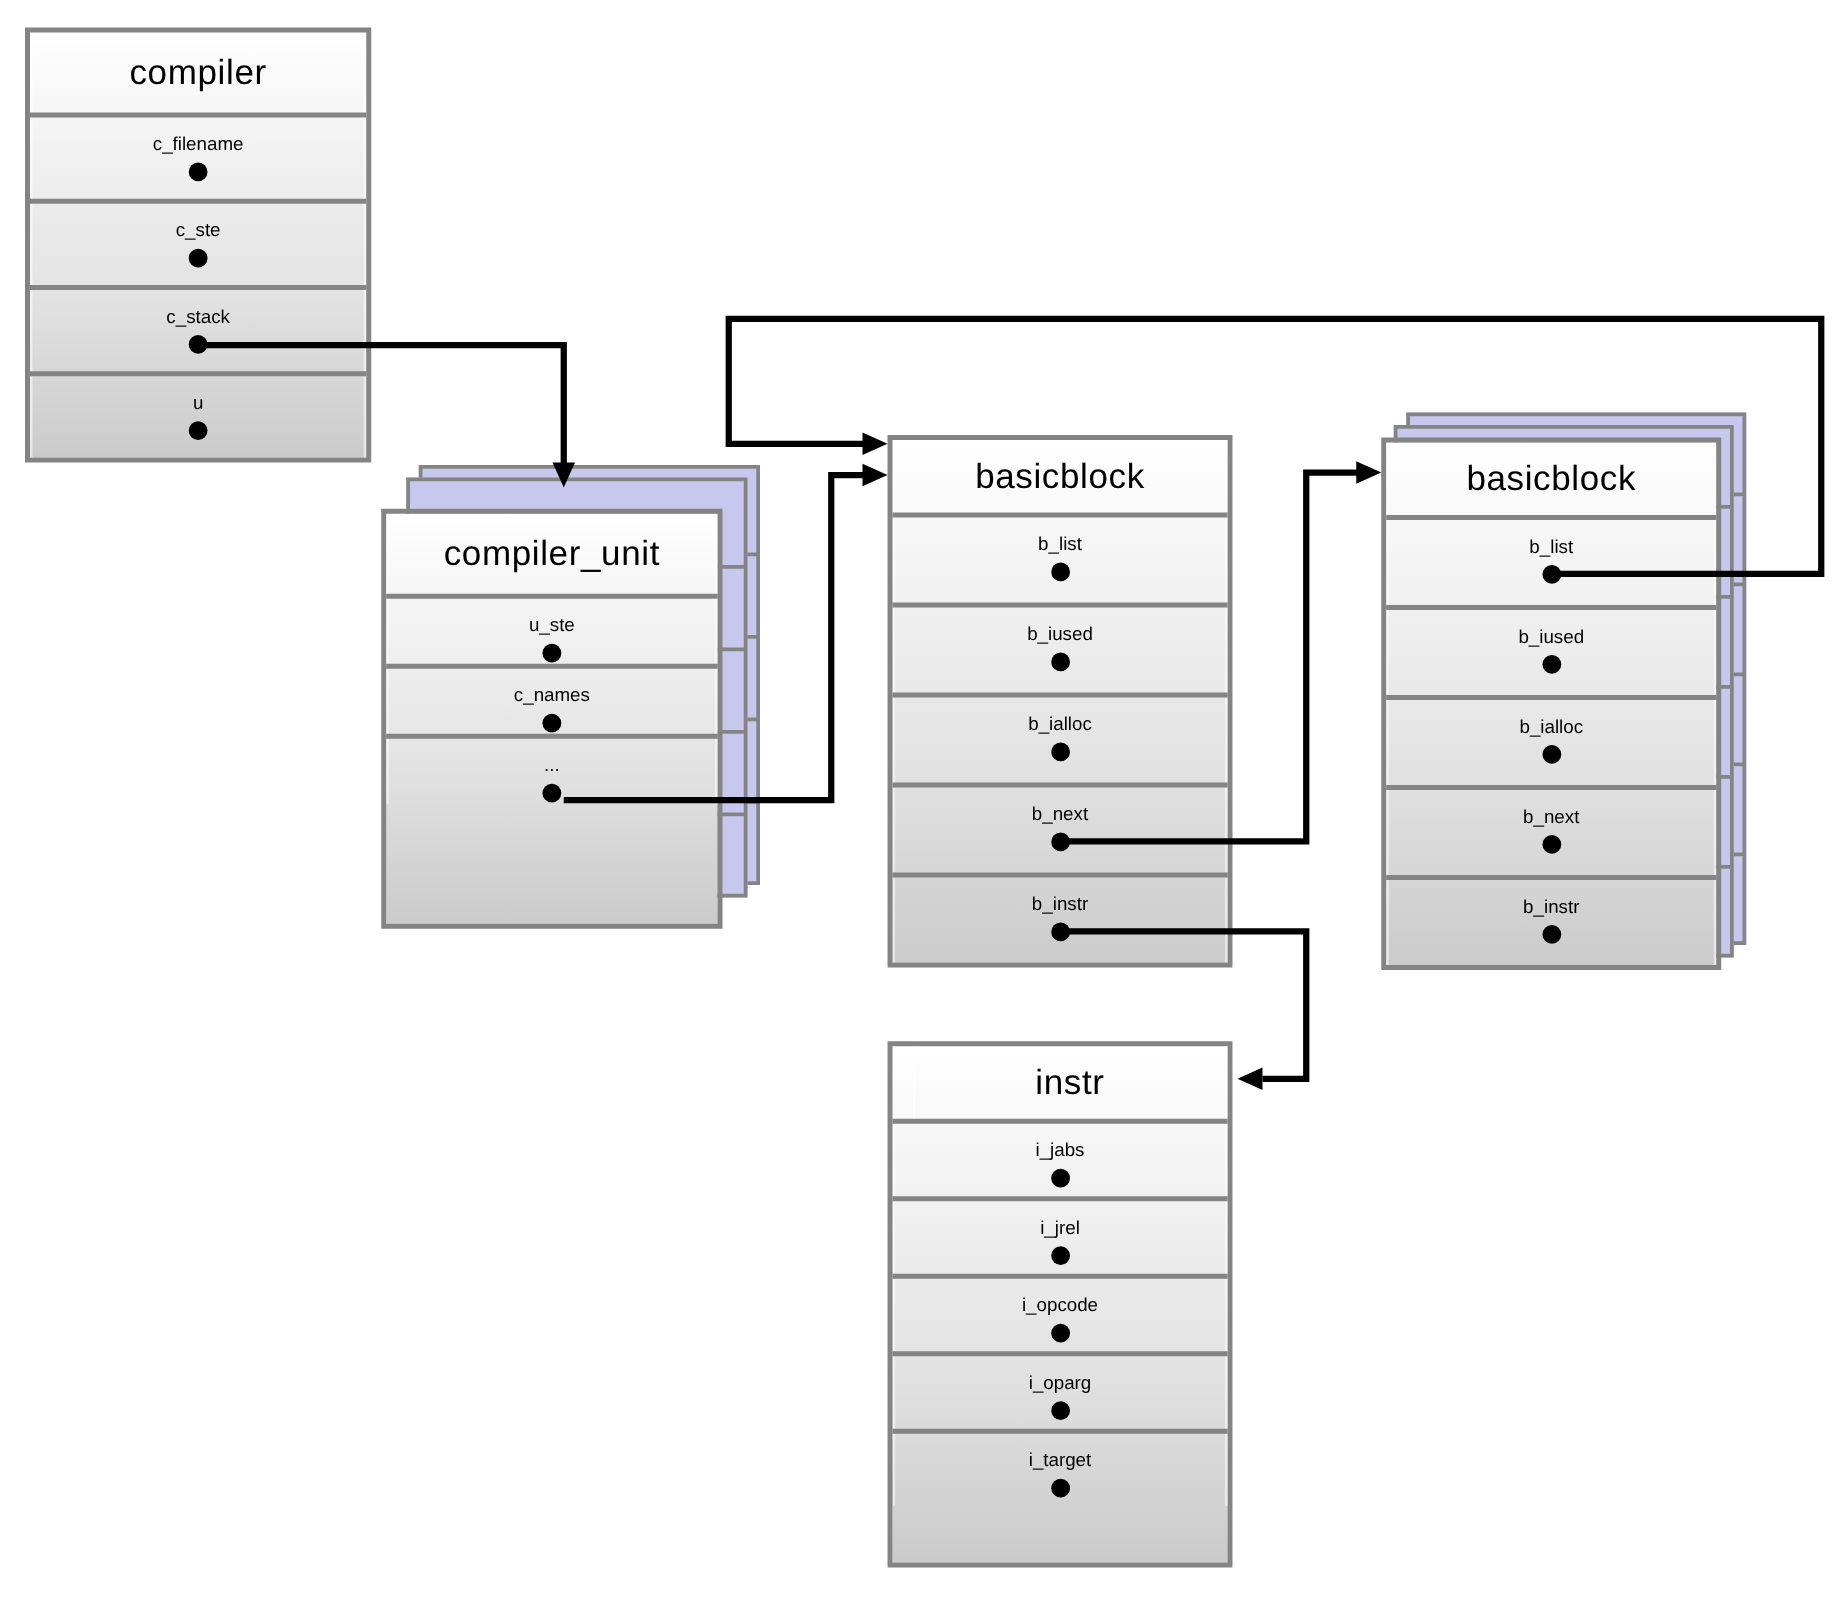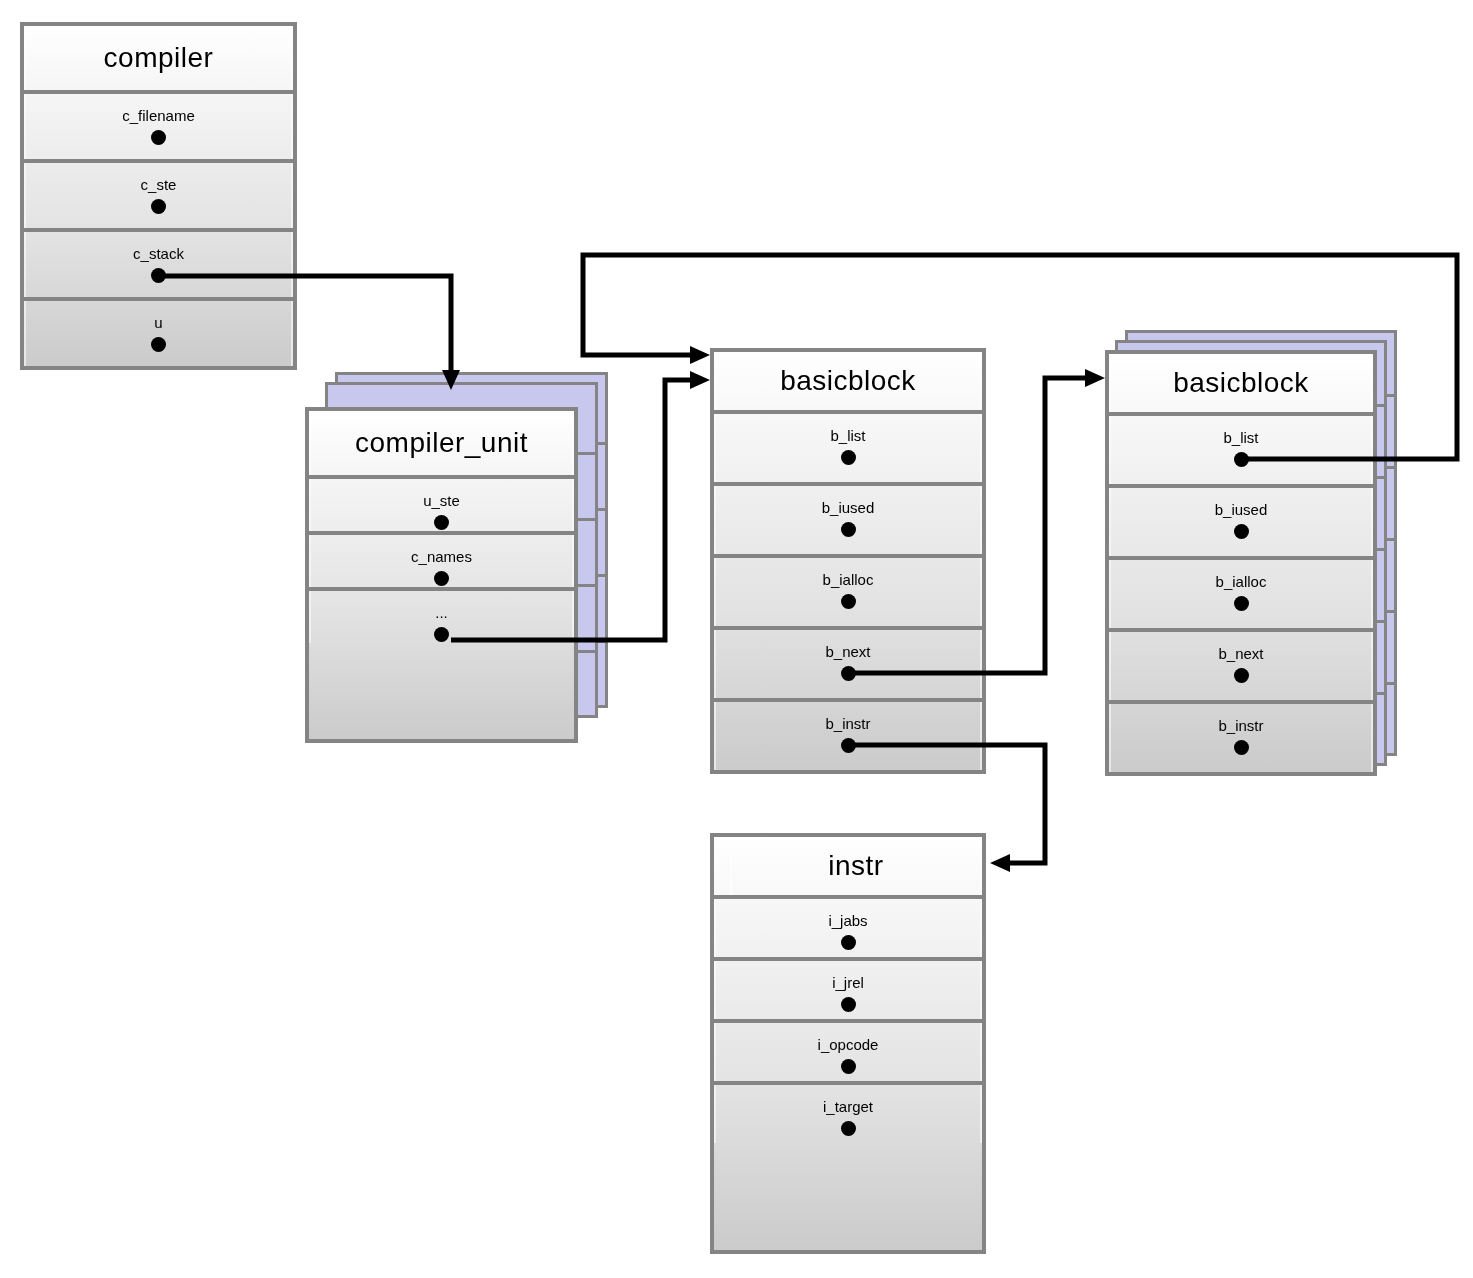--- a/index.html
+++ b/index.html
@@ -166,20 +166,24 @@
     </div>
     <div class="field-row">
       <span class="field-label">i_jrel</span>
       <div class="pointer-dot"></div>
     </div>
     <div class="field-row">
       <span class="field-label">i_opcode</span>
       <div class="pointer-dot"></div>
     </div>
     <div class="field-row">
+      <span class="field-label">i_oparg</span>
+      <div class="pointer-dot"></div>
+    </div>
+    <div class="field-row">
       <span class="field-label">i_target</span>
       <div class="pointer-dot"></div>
     </div>
   </div>
 
   <svg id="wires" width="1473" height="1278" viewBox="0 0 1473 1278">
       <polyline points="158,276 451,276 451,372" fill="none" stroke="#000000" stroke-width="5"></polyline>
       <polygon points="451,390 442,370 460,370" fill="#000000"></polygon>
       <polyline points="451,640 665,640 665,380 692,380" fill="none" stroke="#000000" stroke-width="5"></polyline>
       <polygon points="710,380 690,371 690,389" fill="#000000"></polygon>

